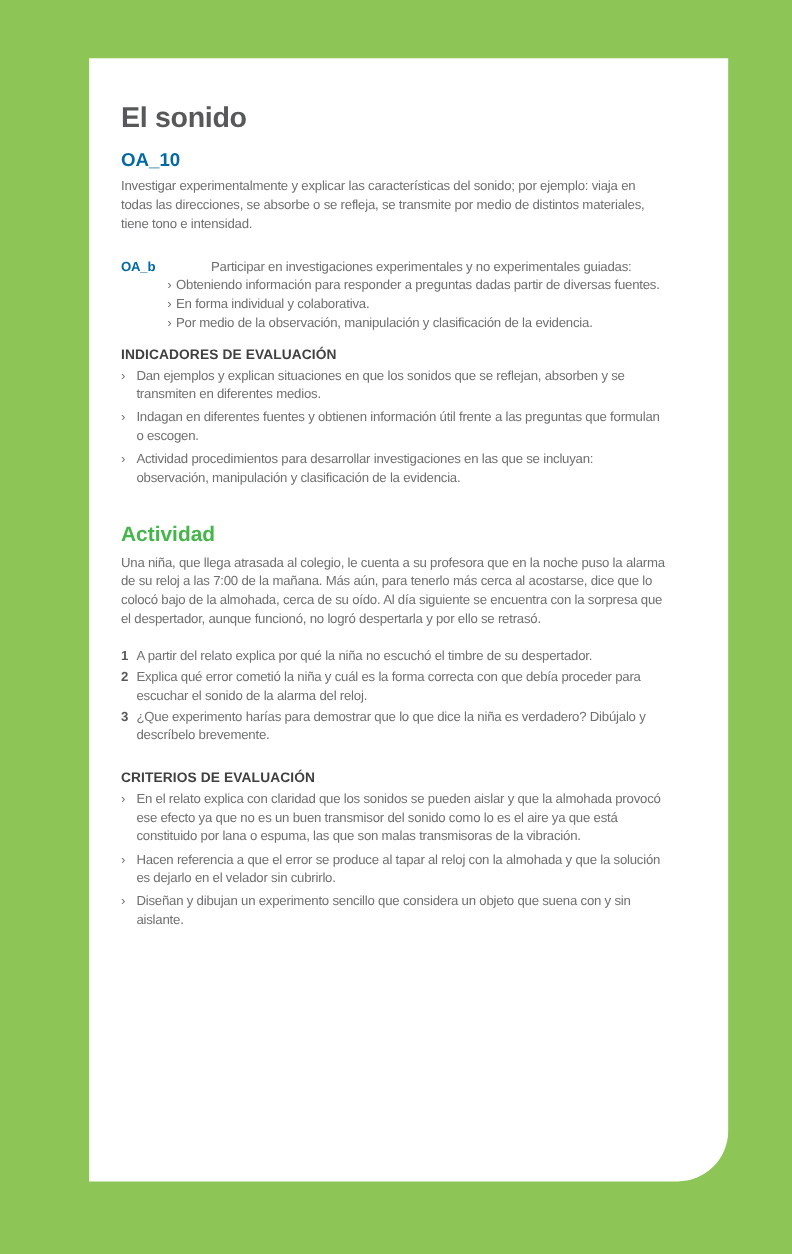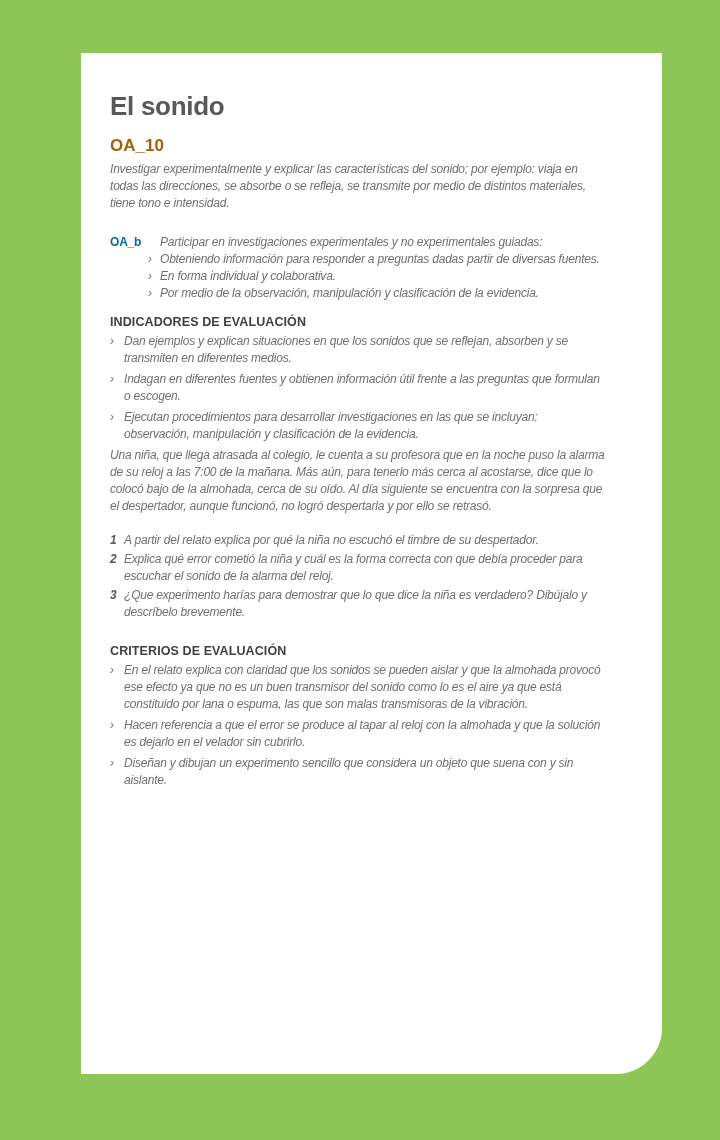--- a/index.html
+++ b/index.html
@@ -28,48 +28,48 @@
   .page-title {
     font-size: 26px;
     font-weight: bold;
     color: #57585a;
     margin: 0 0 14px 0;
     letter-spacing: -0.3px;
   }
   .oa-code-heading {
     font-size: 17px;
     font-weight: bold;
-    color: #a16207;
+    color: #0369a1;
     margin: 0 0 5px 0;
   }
   .body-text {
     font-size: 12px;
     line-height: 17px;
     letter-spacing: -0.2px;
     color: #6e6f71;
     margin: 0;
-    font-style: italic;
   }
   .oa-description {
     margin-bottom: 22px;
   }
   .oab-row {
     display: flex;
   }
   .oab-code {
     width: 50px;
     flex-shrink: 0;
     font-weight: bold;
     color: #0369a1;
     font-size: 12px;
     line-height: 17px;
     letter-spacing: -0.2px;
   }
   .oab-body {
     flex: 1;
+    text-align: center;
   }
   .sub-bullet-row {
     display: flex;
     margin-left: -12px;
   }
   .sub-bullet-row .marker {
     width: 12px;
     flex-shrink: 0;
   }
   .section-heading {
@@ -153,24 +153,25 @@
     <div class="bullet-row">
       <span class="body-text marker">›</span>
       <span class="body-text">Dan ejemplos y explican situaciones en que los sonidos que se reflejan, absorben y se transmiten en diferentes medios.</span>
     </div>
     <div class="bullet-row">
       <span class="body-text marker">›</span>
       <span class="body-text">Indagan en diferentes fuentes y obtienen información útil frente a las preguntas que formulan o escogen.</span>
     </div>
     <div class="bullet-row">
       <span class="body-text marker">›</span>
-      <span class="body-text">Ejecutan procedimientos para desarrollar investigaciones en las que se incluyan: observación, manipulación y clasificación de la evidencia.</span>
-    </div>
-  </div>
-
+      <span class="body-text">Actividad procedimientos para desarrollar investigaciones en las que se incluyan: observación, manipulación y clasificación de la evidencia.</span>
+    </div>
+  </div>
+
+  <h2 class="actividad-heading">Actividad</h2>
   <p class="body-text">Una niña, que llega atrasada al colegio, le cuenta a su profesora que en la noche puso la alarma de su reloj a las 7:00 de la mañana. Más aún, para tenerlo más cerca al acostarse, dice que lo colocó bajo de la almohada, cerca de su oído. Al día siguiente se encuentra con la sorpresa que el despertador, aunque funcionó, no logró despertarla y por ello se retrasó.</p>
 
   <div class="question-list">
     <div class="question-row">
       <span class="body-text question-num">1</span>
       <span class="body-text">A partir del relato explica por qué la niña no escuchó el timbre de su despertador.</span>
     </div>
     <div class="question-row">
       <span class="body-text question-num">2</span>
       <span class="body-text">Explica qué error cometió la niña y cuál es la forma correcta con que debía proceder para escuchar el sonido de la alarma del reloj.</span>

